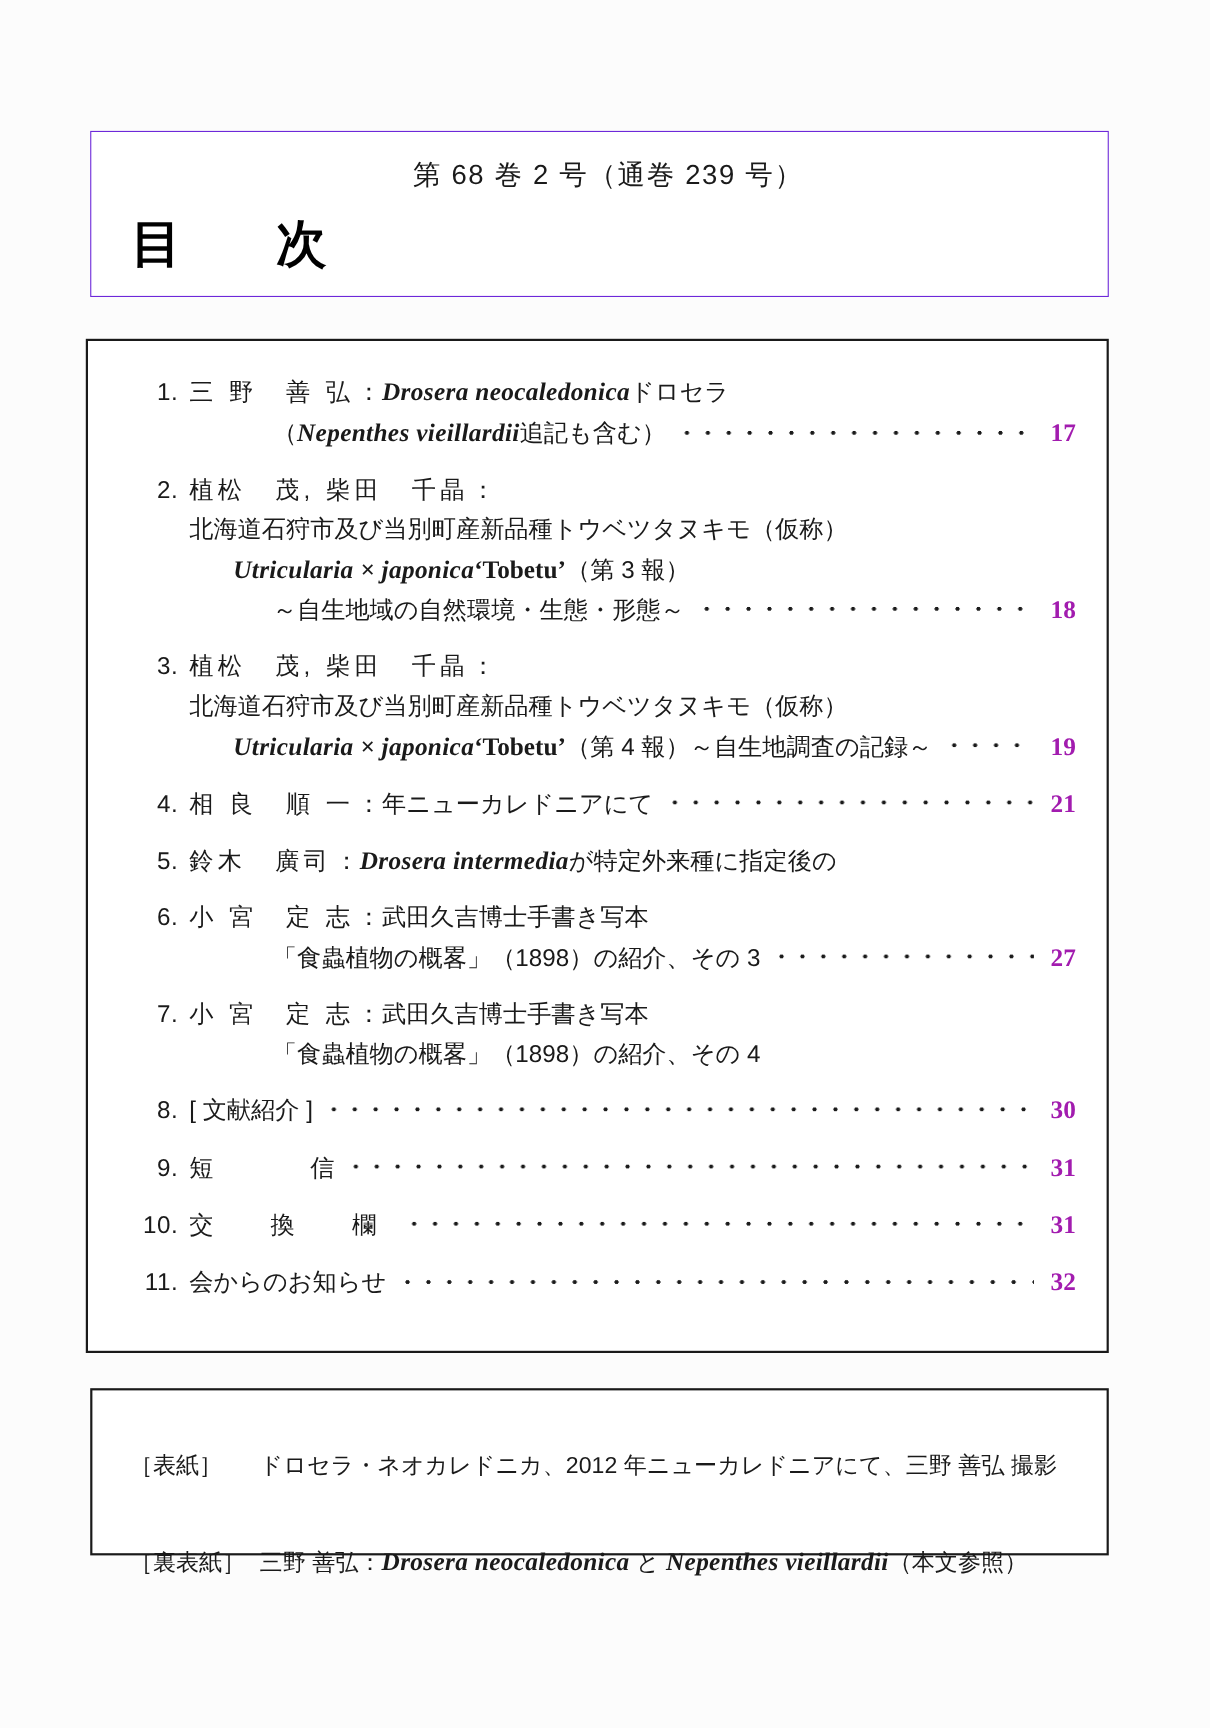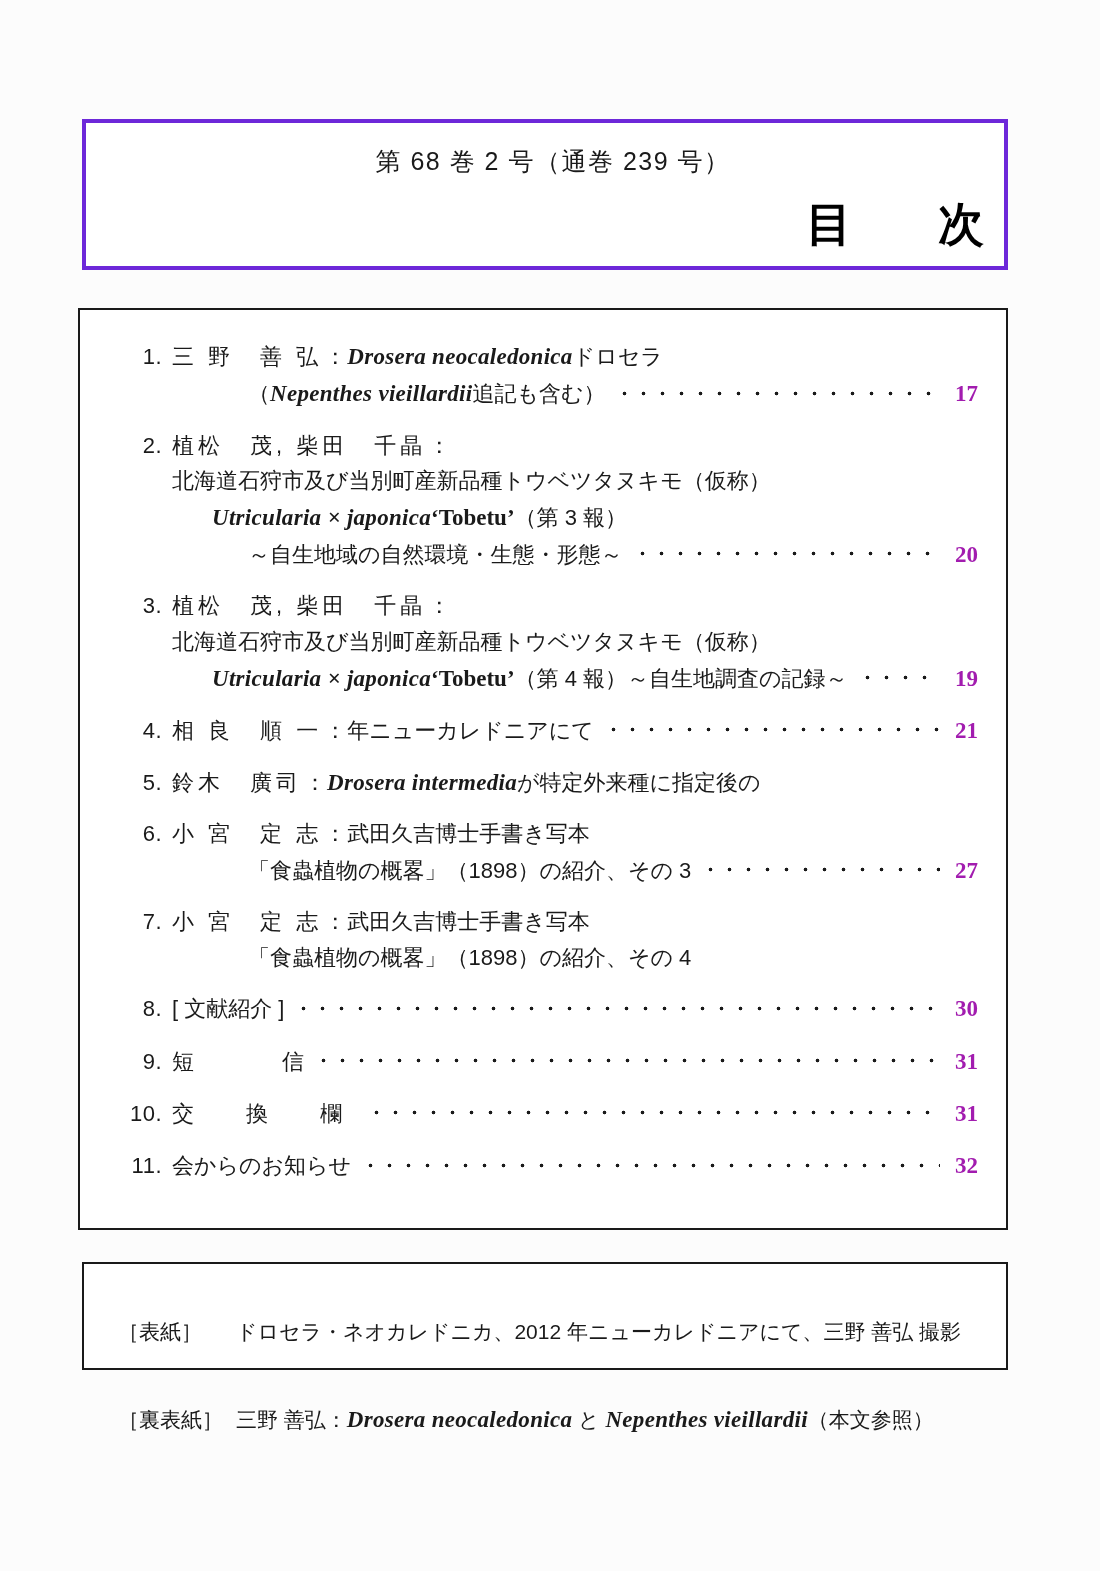--- a/index.html
+++ b/index.html
@@ -21,36 +21,36 @@
     inset: 0;
   }
 
   
   .header-box {
     position: absolute;
     left: 82px;
     top: 119px;
     width: 926px;
     height: 151px;
-    border: 4px solid #6d28d9;
+    border: 1px solid #6d28d9;
     box-sizing: border-box;
     background: #fff;
     padding-left: 16px;
   }
   .issue-line {
     text-align: center;
     margin-top: 22px;
     font-size: 25px;
     letter-spacing: 1.5px;
     font-family: "Liberation Sans", "DejaVu Sans", sans-serif;
     font-weight: 400;
     color: #1a1a1a;
   }
   .toc-title {
-    text-align: right;
+    text-align: left;
     margin-top: 16px;
     font-size: 46px;
     font-weight: bold;
     letter-spacing: 20px;
     text-indent: 20px;
     font-family: "Liberation Sans", "DejaVu Sans", sans-serif;
     color: #000;
   }
 
   
@@ -148,21 +148,21 @@
   }
 
   .tail { flex: 0 0 auto; }
 
   
   .footer-box {
     position: absolute;
     left: 82px;
     top: 1262px;
     width: 926px;
-    height: 108px;
+    height: 152px;
     border: 2px solid #1a1a1a;
     box-sizing: border-box;
     background: #fff;
     padding: 30px 34px;
   }
   .footer-line {
     display: flex;
     align-items: baseline;
     white-space: nowrap;
     font-family: "Liberation Sans", "DejaVu Sans", sans-serif;
@@ -215,21 +215,21 @@
         <span class="jp">北海道石狩市及び当別町産新品種トウベツタヌキモ（仮称）</span>
       </div>
       <div class="line indent-2">
         <span class="sci">Utricularia × japonica </span>
         <span class="sci-upright">‘Tobetu’</span>
         <span class="jp">（第 3 報）</span>
       </div>
       <div class="line indent-3">
         <span class="jp tail">～自生地域の自然環境・生態・形態～</span>
         <span class="leader"></span>
-        <span class="pageno">20</span>
+        <span class="pageno">18</span>
       </div>
     </div>
 
     <div class="entry">
       <div class="line">
         <span class="num">3.</span>
         <span class="author jp">植松　茂, 柴田　千晶</span>
         <span class="colon jp">：</span>
       </div>
       <div class="line indent-1">

